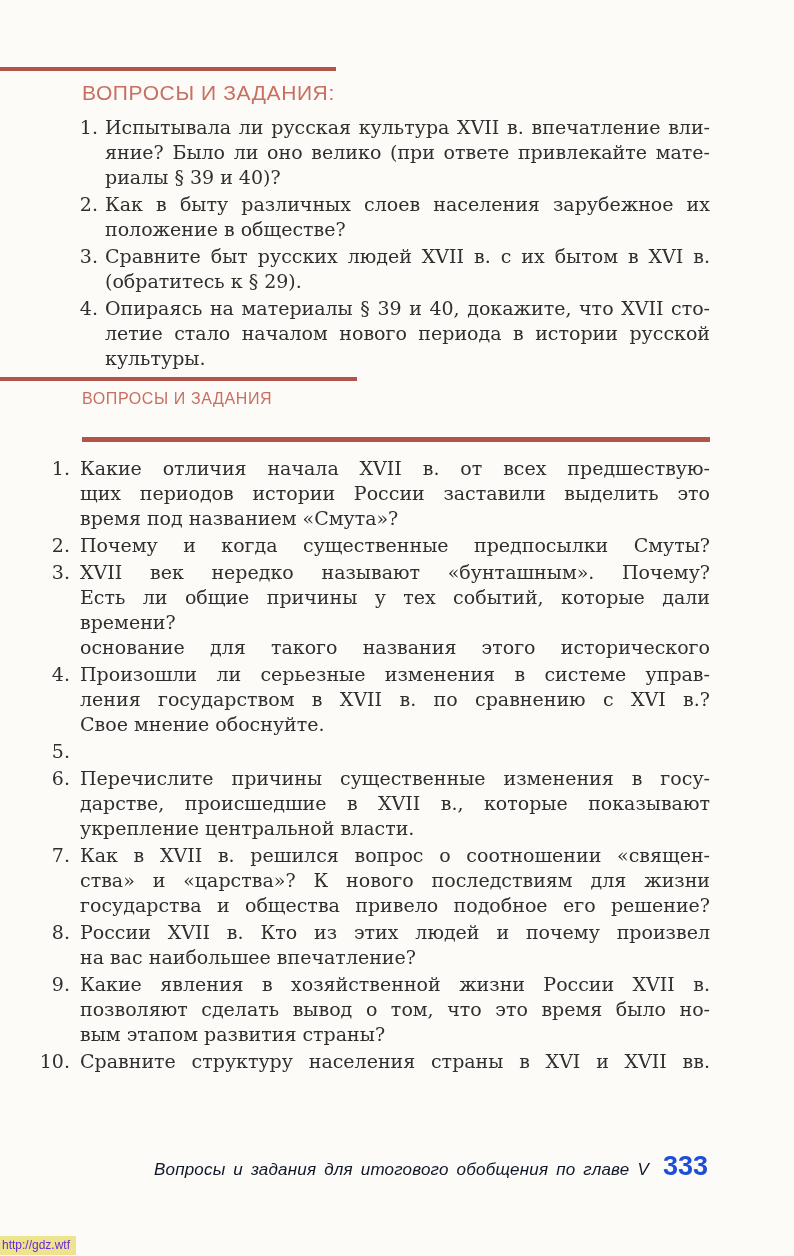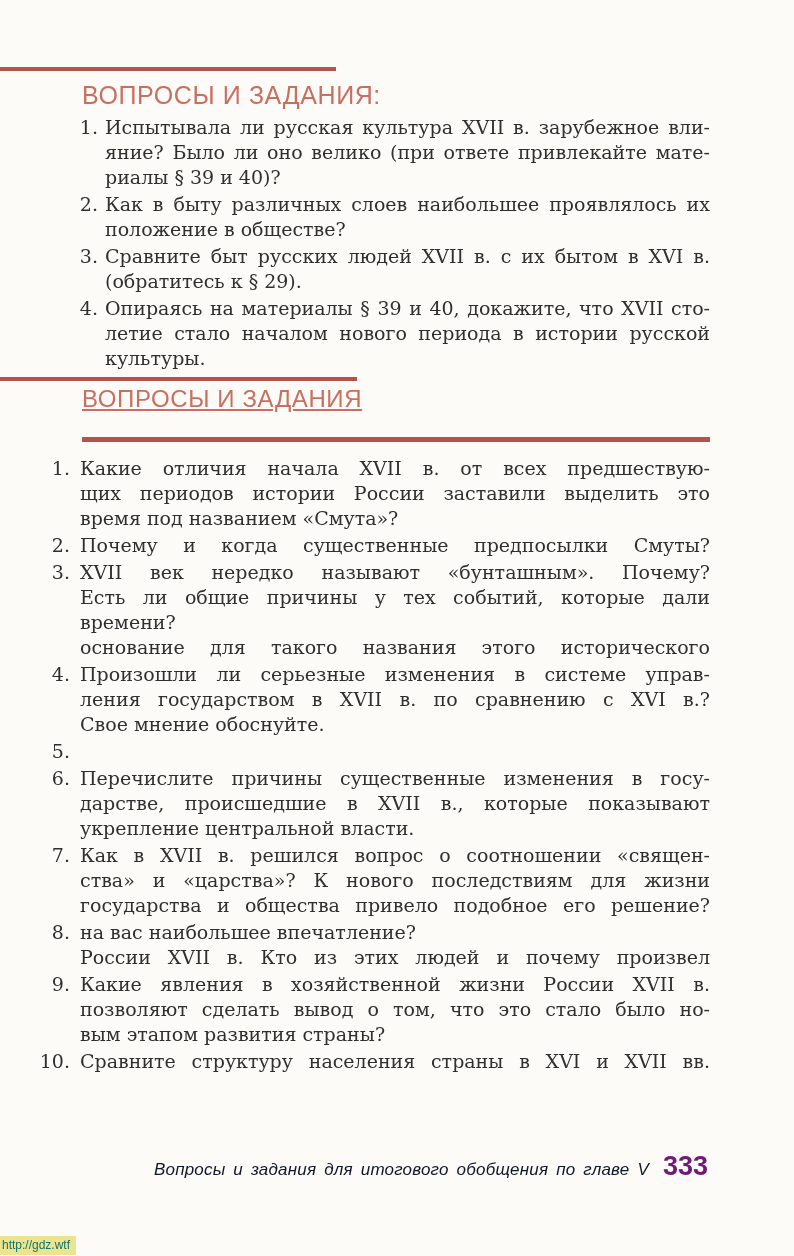--- a/index.html
+++ b/index.html
@@ -20,22 +20,22 @@
   .rule-under2 { left:82px; top:437px; width:628px; height:5px; }
 
   
   .heading {
     position:absolute;
     font-family:"Liberation Sans", sans-serif;
     color:#c96f60;
     letter-spacing:0.6px;
     font-weight:normal;
   }
-  .heading1 { left:82px; top:81px; font-size:25px; }
-  .heading2 { left:82px; top:387px; font-size:24px; line-height:23px;text-decoration:underline; }
+  .heading1 { left:82px; top:81px; font-size:21px; }
+  .heading2 { left:82px; top:387px; font-size:16px; line-height:23px; }
 
   
   .qlist { position:absolute; left:0; width:710px; }
   .qlist1 { top:115px; }
   .qlist2 { top:456px; }
   .item { display:flex; margin-bottom:2px; }
   .num {
     flex:0 0 auto; text-align:right;
     font-size:19px; line-height:25px;
   }
@@ -49,54 +49,54 @@
   .footer {
     position:absolute; left:0; top:1151px; width:708px;
     text-align:right; white-space:nowrap;
     font-family:"Liberation Sans", sans-serif;
   }
   .footer-caption {
     font-style:italic; font-size:17px; color:#0f172a;
     word-spacing:3px; letter-spacing:0.2px;
   }
   .footer-pagenum {
-    font-size:27px; font-weight:bold; color:#701a75; margin-left:14px;
+    font-size:27px; font-weight:bold; color:#1d4ed8; margin-left:14px;
   }
 
   
   .watermark {
     position:absolute; left:0; top:1236px;
-    background:#ece48f; color:#0f766e;
+    background:#ece48f; color:#6d28d9;
     font-family:"Liberation Sans", sans-serif;
     font-size:12px; line-height:16px;
     padding:1px 6px 2px 2px;
   }
 </style>
 </head>
 <body>
 
 <div class="page">
 
   <div class="rule rule-top1"></div>
 
   <div class="heading heading1">ВОПРОСЫ И ЗАДАНИЯ:</div>
 
   <div class="qlist qlist1">
     <div class="item">
       <span class="num">1.</span>
       <div class="qtext">
-        <div class="ln j">Испытывала ли русская культура XVII в. зарубежное вли-</div>
+        <div class="ln j">Испытывала ли русская культура XVII в. впечатление вли-</div>
         <div class="ln j">яние? Было ли оно велико (при ответе привлекайте мате-</div>
         <div class="ln">риалы § 39 и 40)?</div>
       </div>
     </div>
     <div class="item">
       <span class="num">2.</span>
       <div class="qtext">
-        <div class="ln j">Как в быту различных слоев наибольшее проявлялось их</div>
+        <div class="ln j">Как в быту различных слоев населения зарубежное их</div>
         <div class="ln">положение в обществе?</div>
       </div>
     </div>
     <div class="item">
       <span class="num">3.</span>
       <div class="qtext">
         <div class="ln j">Сравните быт русских людей XVII в. с их бытом в XVI в.</div>
         <div class="ln">(обратитесь к § 29).</div>
       </div>
     </div>
@@ -165,29 +165,29 @@
       <span class="num">7.</span>
       <div class="qtext">
         <div class="ln j">Как в XVII в. решился вопрос о соотношении «священ-</div>
         <div class="ln j">ства» и «царства»? К нового последствиям для жизни</div>
         <div class="ln j">государства и общества привело подобное его решение?</div>
       </div>
     </div>
     <div class="item">
       <span class="num">8.</span>
       <div class="qtext">
+        <div class="ln j">России XVII в. Кто из этих людей и почему произвел</div>
         <div class="ln">на вас наибольшее впечатление?</div>
-        <div class="ln j">России XVII в. Кто из этих людей и почему произвел</div>
       </div>
     </div>
     <div class="item">
       <span class="num">9.</span>
       <div class="qtext">
         <div class="ln j">Какие явления в хозяйственной жизни России XVII в.</div>
-        <div class="ln j">позволяют сделать вывод о том, что это стало было но-</div>
+        <div class="ln j">позволяют сделать вывод о том, что это время было но-</div>
         <div class="ln">вым этапом развития страны?</div>
       </div>
     </div>
     <div class="item">
       <span class="num">10.</span>
       <div class="qtext">
         <div class="ln j">Сравните структуру населения страны в XVI и XVII вв.</div>
       </div>
     </div>
   </div>

